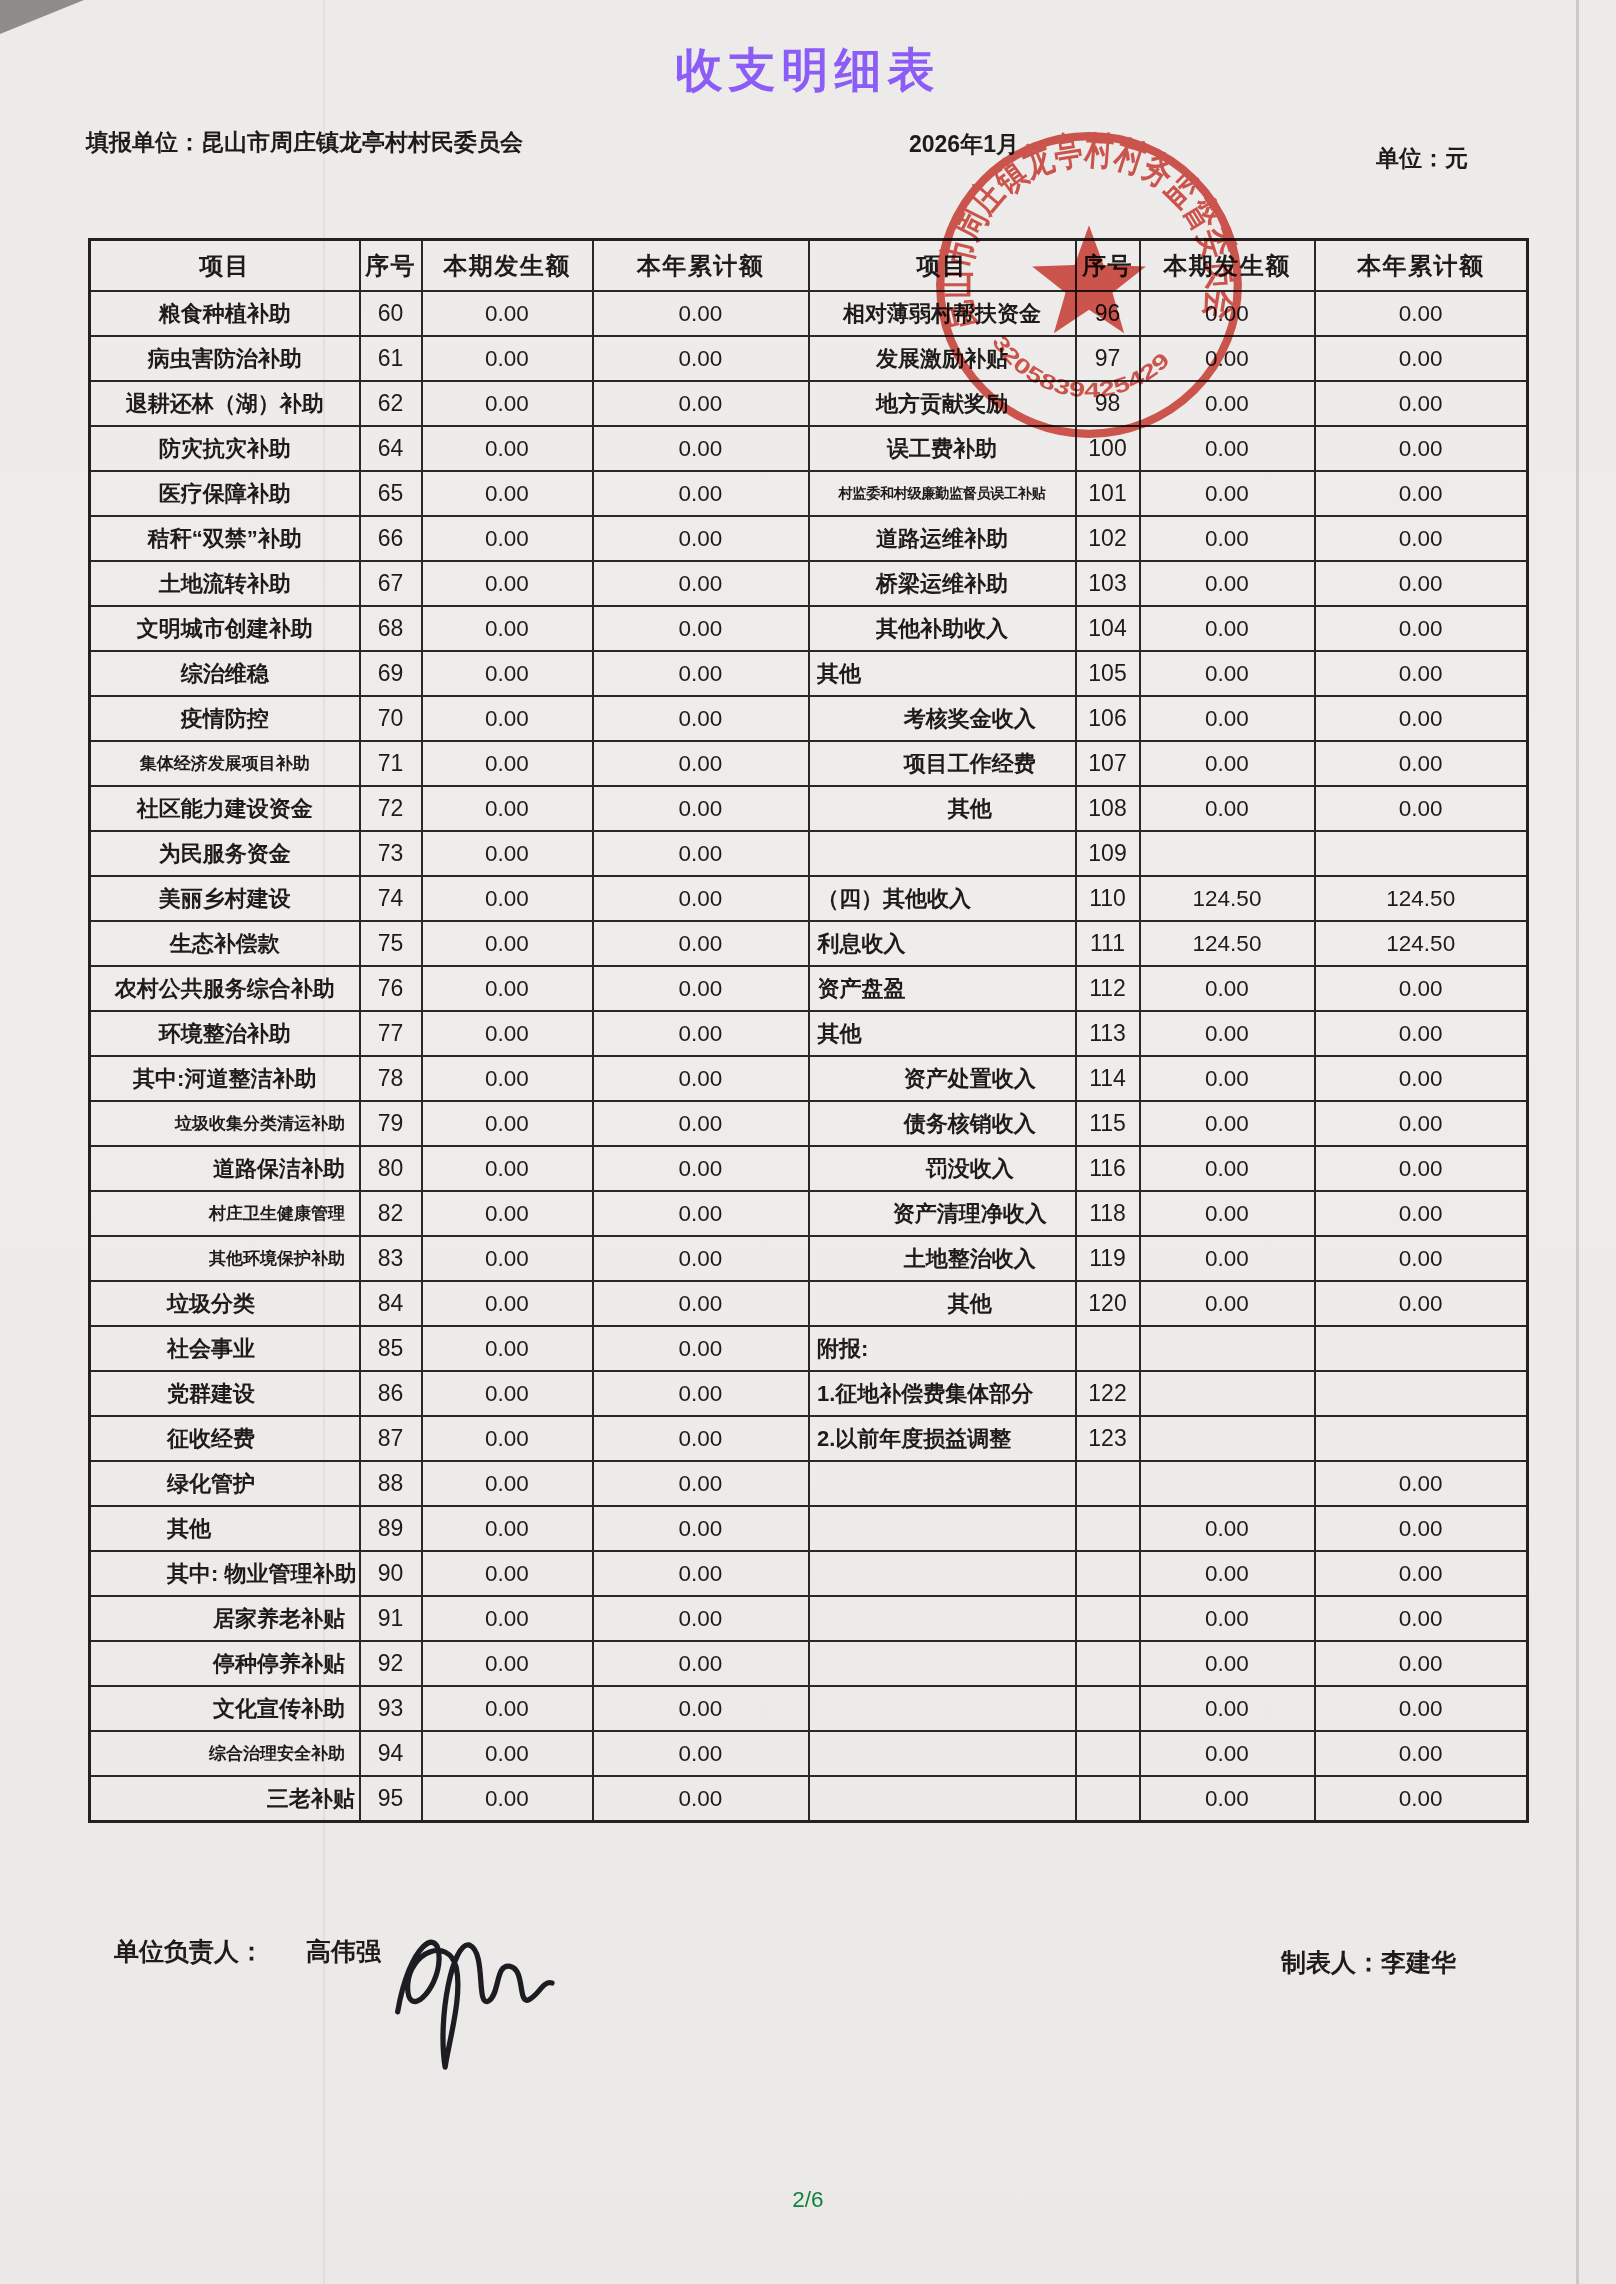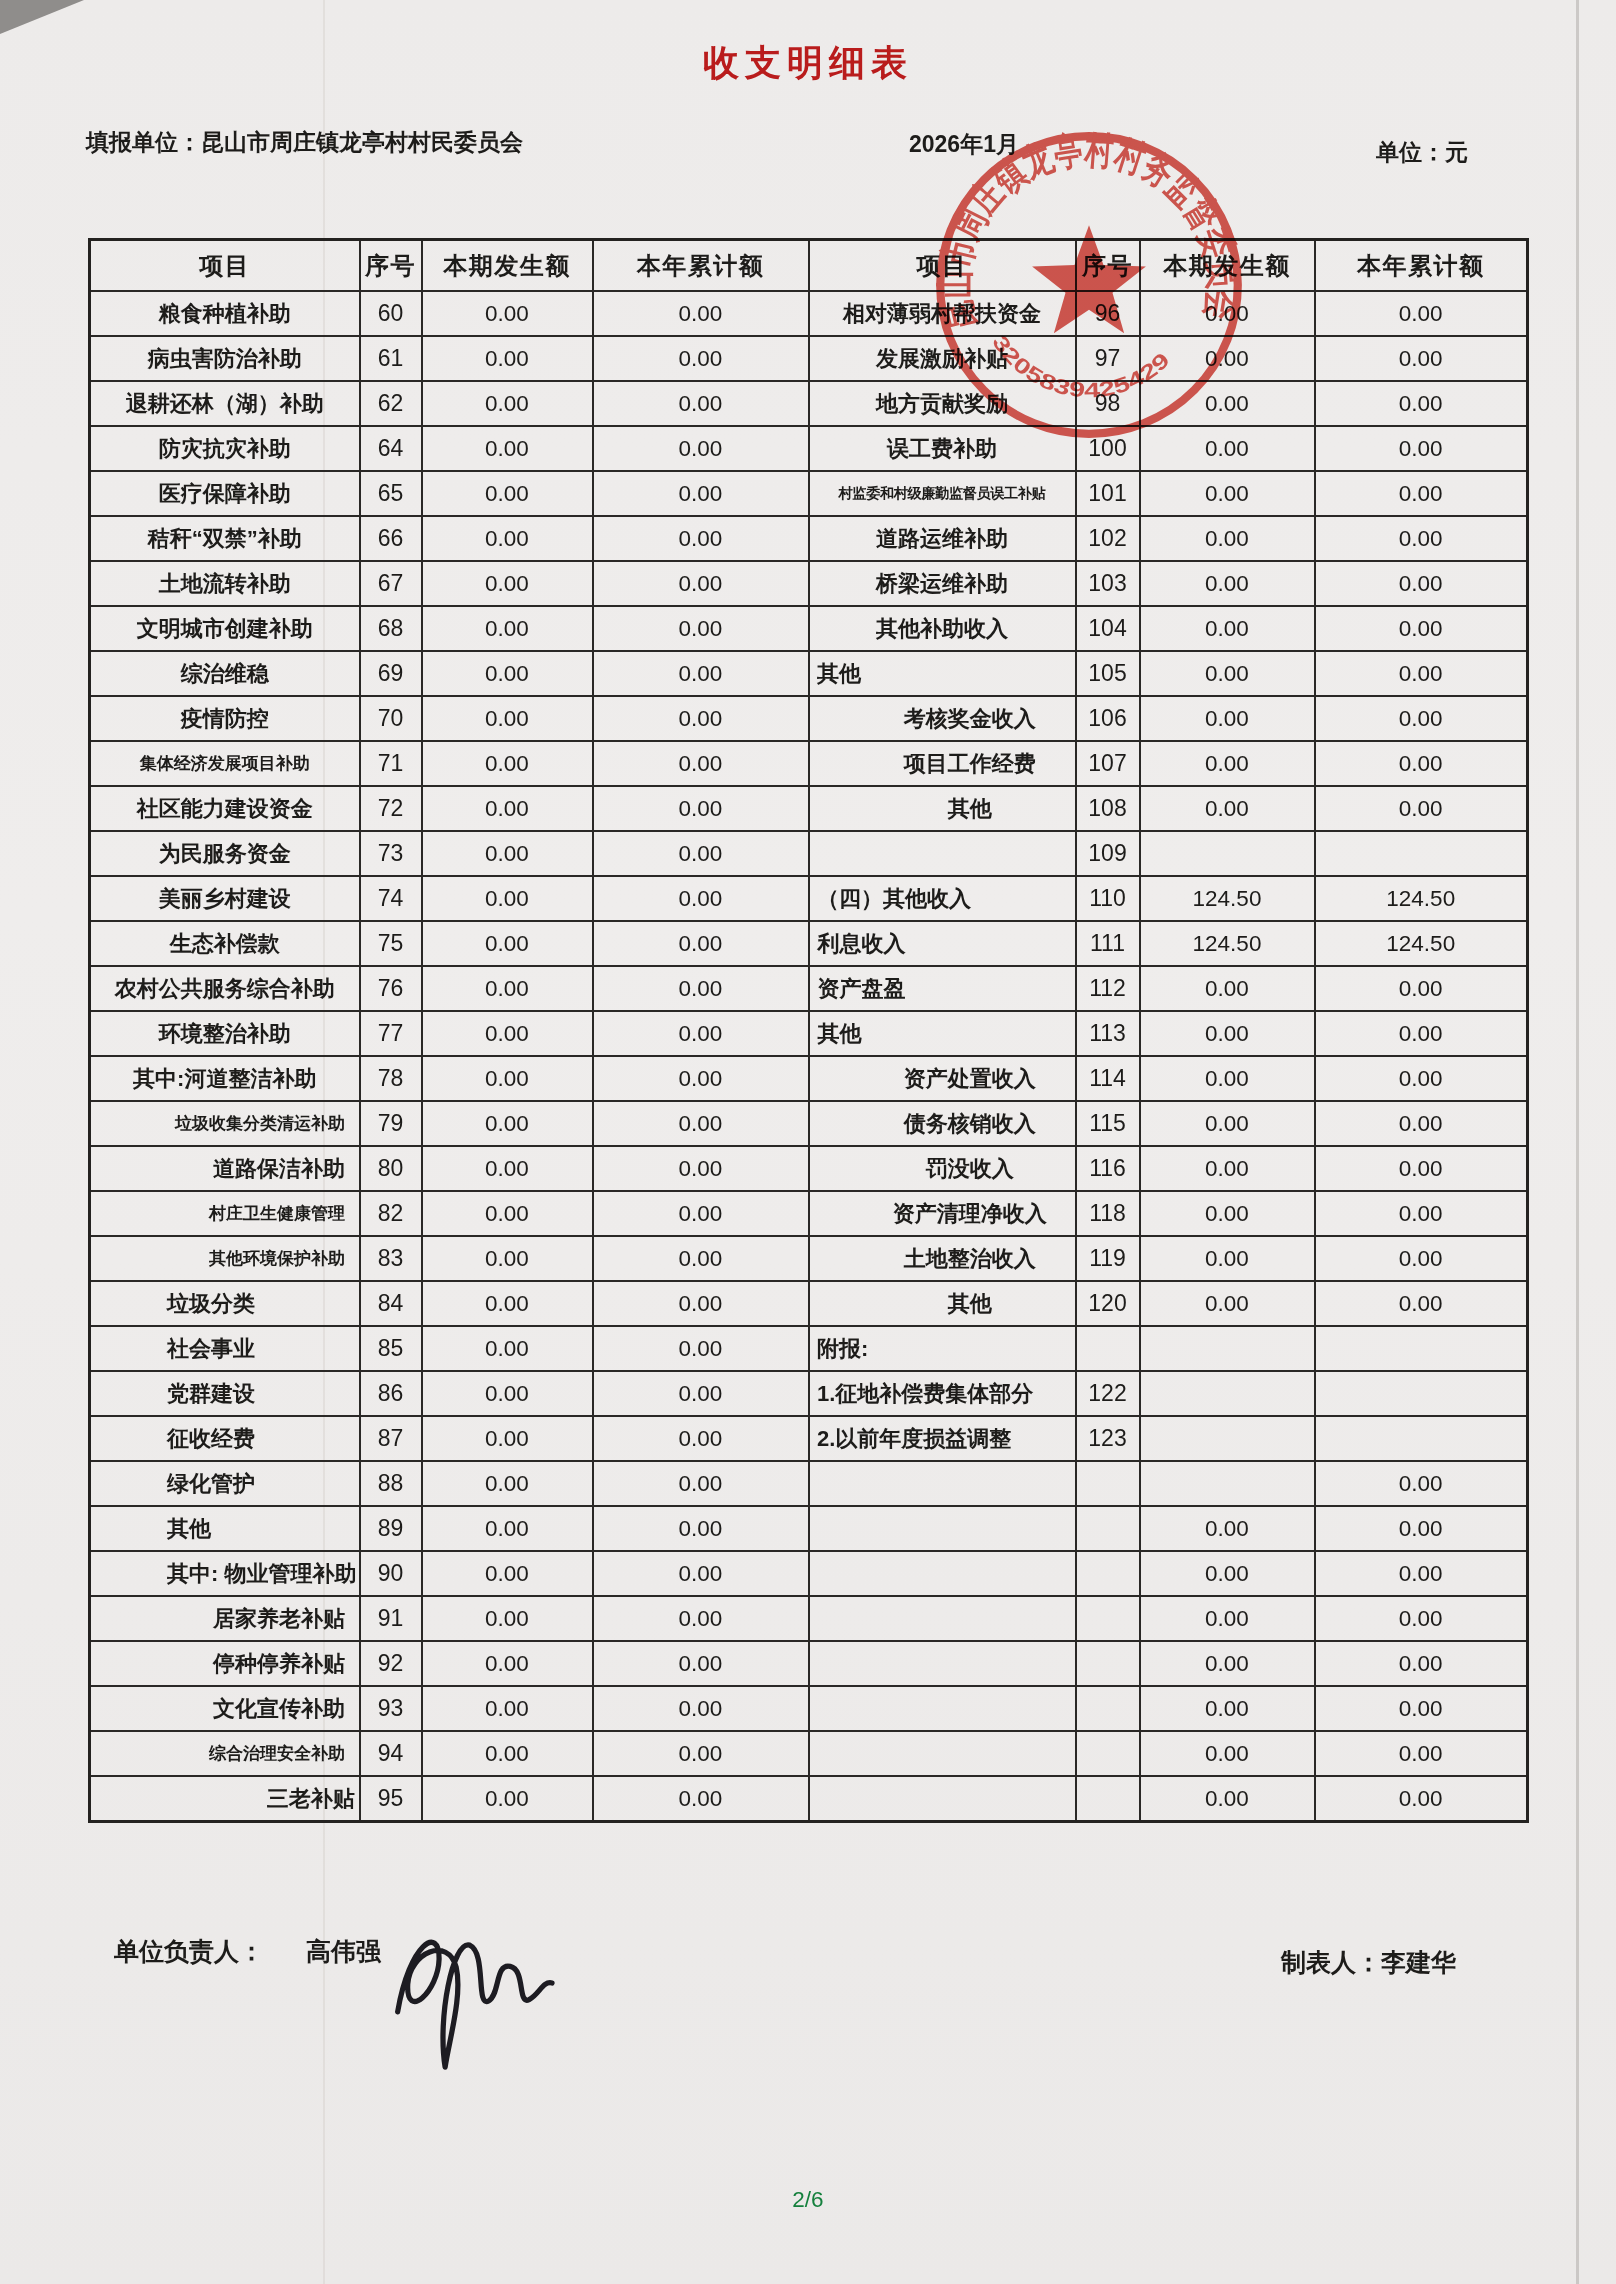--- a/index.html
+++ b/index.html
@@ -7,25 +7,25 @@
     width:1616px;height:2284px;position:relative;overflow:hidden;
     background:linear-gradient(180deg,#edebea 0%,#efedec 40%,#ebe9e8 100%);
     font-family:"Liberation Sans",sans-serif;color:#1d1c1a;
   }
   .corner-wedge{position:absolute;top:0;left:0;width:84px;height:34px;background:#8f8d8b;
     clip-path:polygon(0 0,100% 0,0 100%);}
   .crease{position:absolute;top:0;bottom:0;pointer-events:none;}
   .crease.c1{left:323px;width:2.2px;background:rgba(205,200,196,.35);}
   .crease.c2{left:1576px;width:3px;background:rgba(172,168,164,.5);}
   .page-title{position:absolute;top:39px;left:0;width:100%;text-align:center;
-    font-size:36px;font-weight:700;letter-spacing:6px;color:#b91c1c;}
+    font-size:47px;font-weight:700;letter-spacing:6px;color:#8b5cf6;}
   .meta{position:absolute;top:127px;left:0;width:100%;height:34px;font-size:23px;font-weight:700;}
   .report-unit{position:absolute;left:86px;top:0;white-space:nowrap;}
   .period{position:absolute;left:909px;top:1.5px;}
-  .unit-of-measure{position:absolute;right:148px;top:10px;}
+  .unit-of-measure{position:absolute;right:148px;top:16px;}
   .tablewrap{position:absolute;left:88px;top:238px;width:1438px;}
   table{width:100%;border-collapse:collapse;table-layout:fixed;border:3.7px solid #242220;}
   th,td{border:2.2px solid #2a2826;overflow:hidden;white-space:nowrap;vertical-align:middle;padding:0;}
   th{height:49px;font-size:24px;font-weight:700;text-align:center;letter-spacing:1.5px;}
   td{height:43px;}
   td.item{font-size:22px;font-weight:700;padding-left:4.5px;padding-right:4.5px;}
   td.item.c{text-align:center;}
   td.item.g{text-align:left;padding-left:76px;}
   td.item.l{text-align:left;padding-left:7.5px;}
   td.item.i1{text-align:left;padding-left:8px;}

